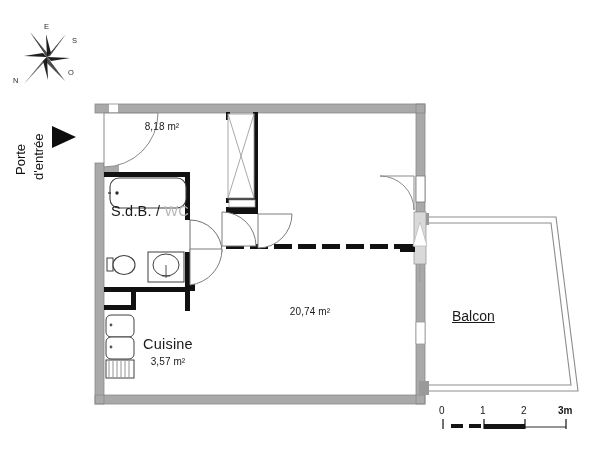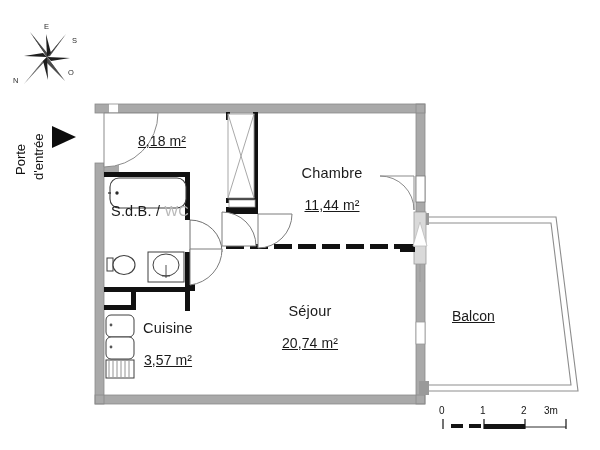--- a/index.html
+++ b/index.html
@@ -28,25 +28,24 @@
     color: #1a1a1a;
     white-space: nowrap;
     pointer-events: none;
   }
   .room-name {
     font-size: 14.5px;
     letter-spacing: 0.2px;
     line-height: 1.15;
   }
   .room-area {
-    font-size: 14px;
+    font-size: 10px;
     letter-spacing: 0.1px;
     line-height: 1.15;
-    margin-top: 15px;
-    text-decoration: underline;
+    margin-top: 3px;
   }
   .room-name .muted {
     color: #b9b9b9;
   }
   .balcon-label {
     position: absolute;
     font-size: 14px;
     color: #1a1a1a;
     white-space: nowrap;
   }
@@ -284,35 +283,30 @@
   </div>
 
   <div class="room-label" style="left:120px; top:118px; width:84px;">
     <div class="room-area">8,18 m²</div>
   </div>
 
   <div class="room-label" style="left:96px; top:203px; width:108px;">
     <div class="room-name"><span>S.d.B. / </span><span class="muted">WC</span></div>
   </div>
 
-  <div class="room-label" style="left:128px; top:320px; width:80px;">
+  <div class="room-label" style="left:128px; top:336px; width:80px;">
     <div class="room-name">Cuisine</div>
     <div class="room-area">3,57 m²</div>
   </div>
 
-  <div class="room-label" style="left:287px; top:165px; width:90px;">
-    <div class="room-name">Chambre</div>
-    <div class="room-area">11,44 m²</div>
-  </div>
 
   <div class="room-label" style="left:268px; top:303px; width:84px;">
-    <div class="room-name">Séjour</div>
     <div class="room-area">20,74 m²</div>
   </div>
 
   <div class="balcon-label" style="left:452px; top:308px;text-decoration:underline;">Balcon</div>
 
   <div class="scale-num" style="left:439px; top:405px;">0</div>
   <div class="scale-num" style="left:480px; top:405px;">1</div>
   <div class="scale-num" style="left:521px; top:405px;">2</div>
-  <div class="scale-num" style="left:544px; top:405px;">3m</div>
+  <div class="scale-num" style="left:558px; top:405px;font-weight:bold;">3m</div>
 
 </div>
 
 </body></html>

